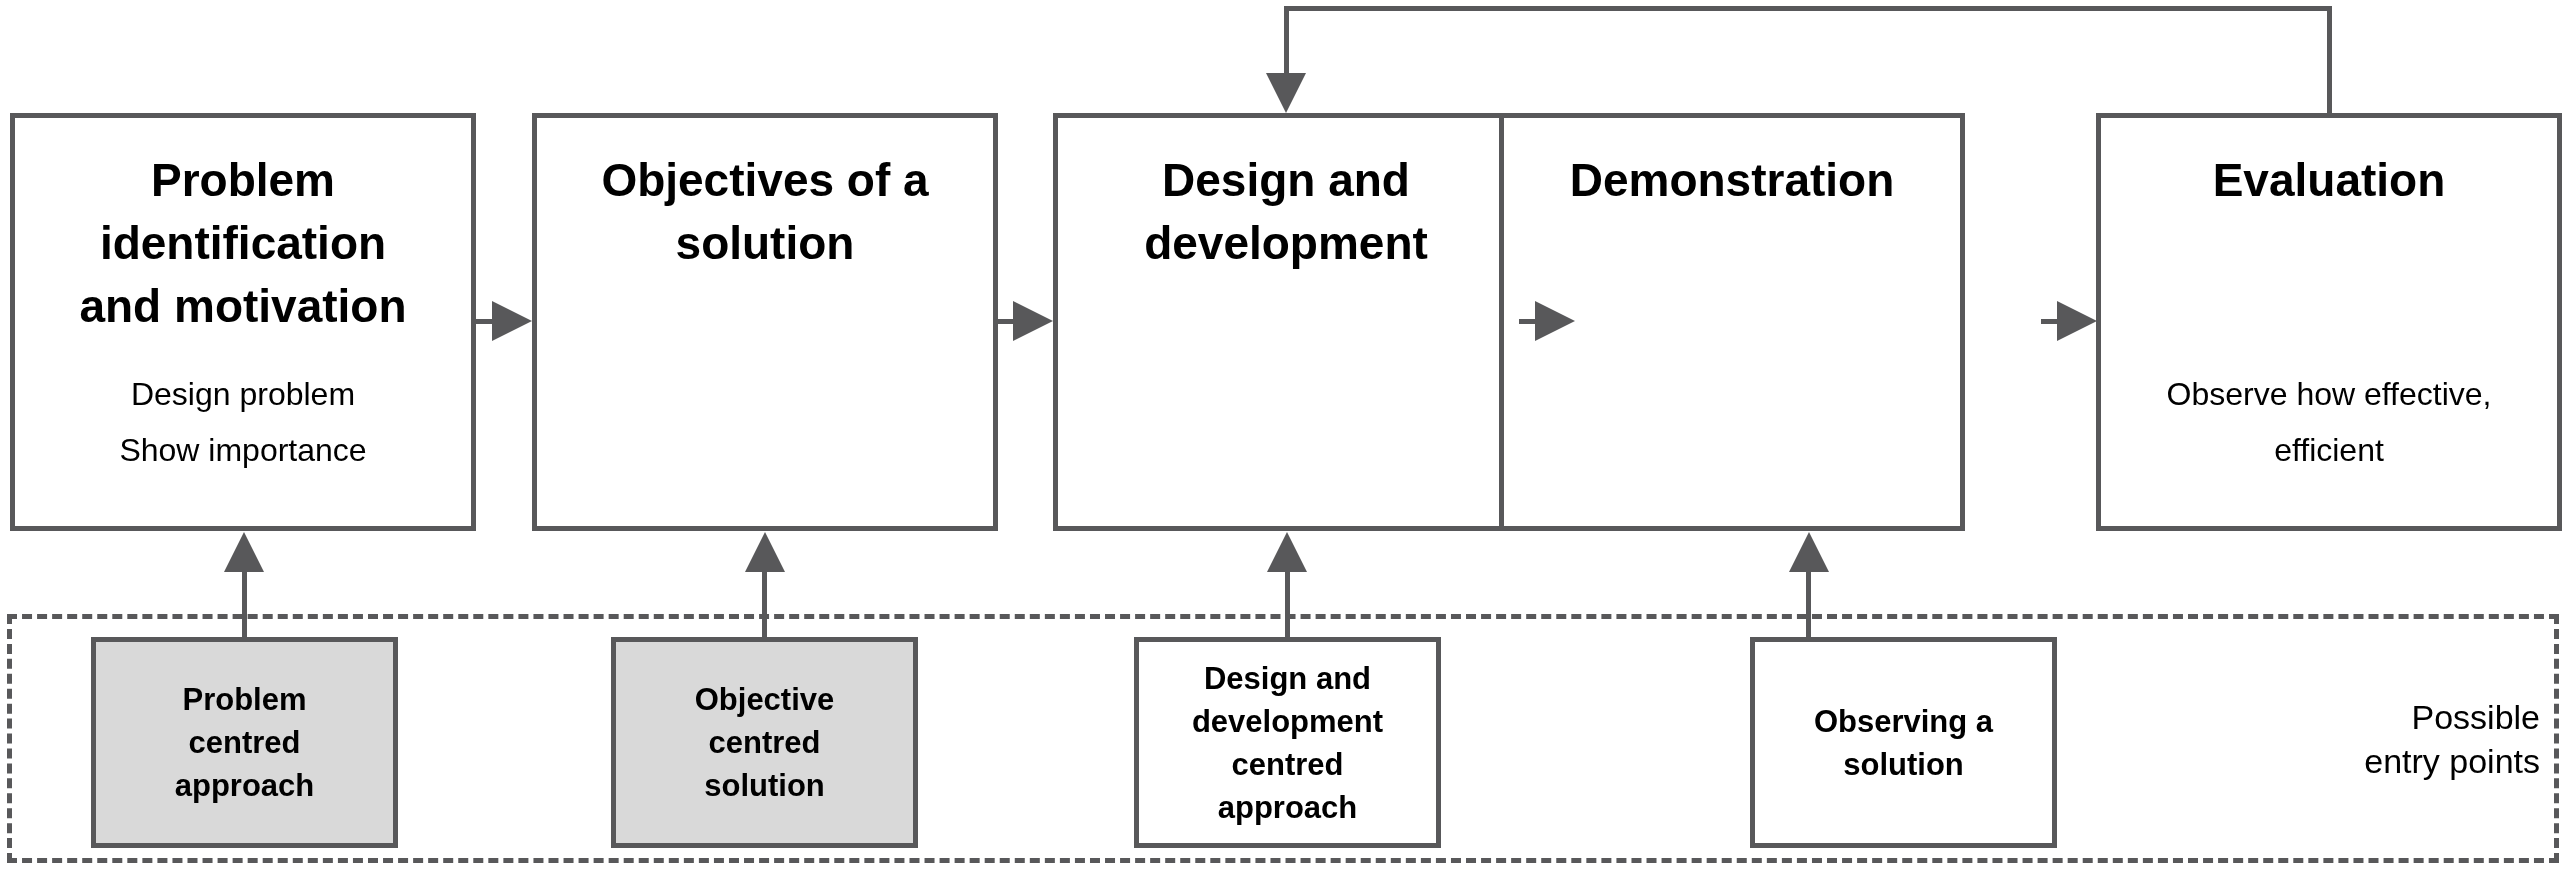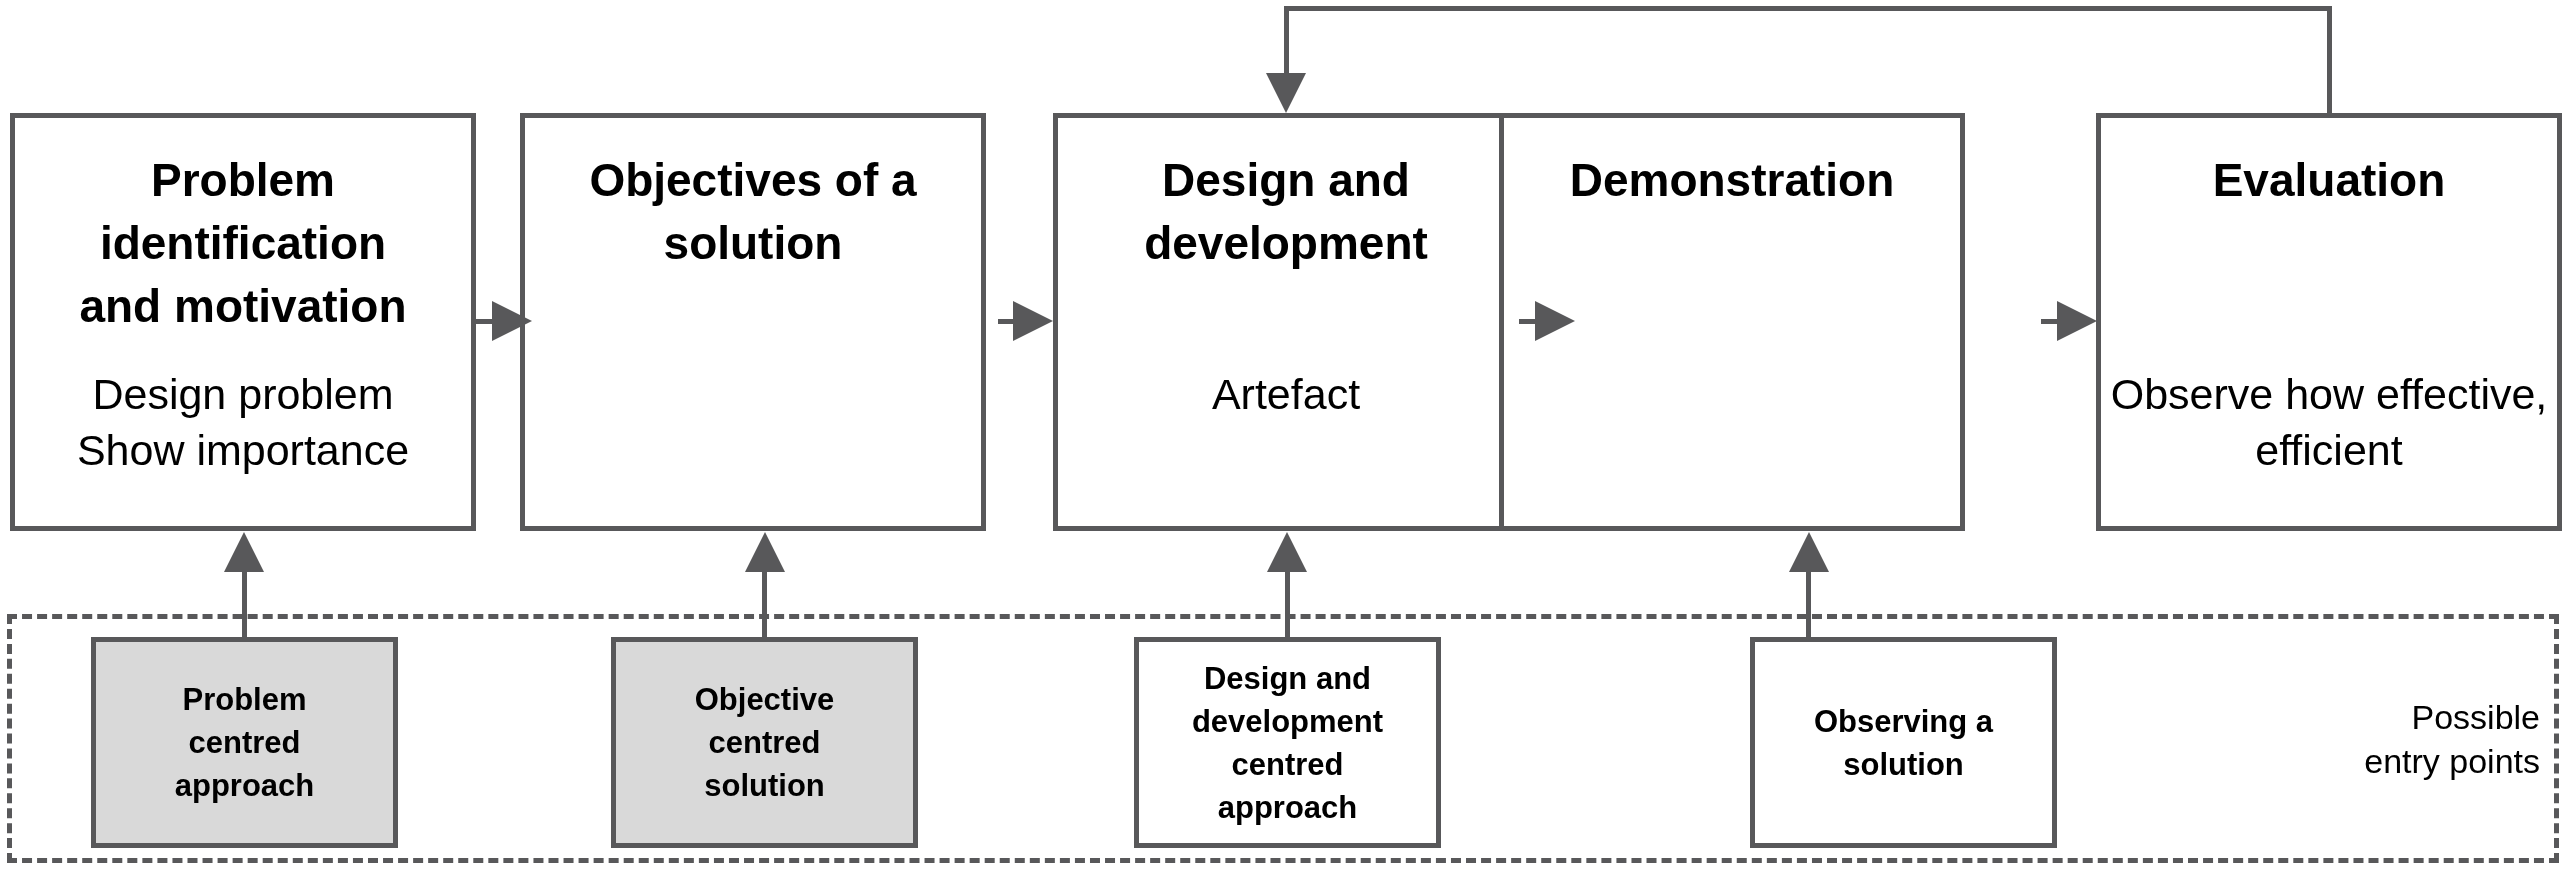--- a/index.html
+++ b/index.html
@@ -19,21 +19,21 @@
   }
   .stage .title{
     position:absolute;left:0;right:0;top:31px;
     text-align:center;font-weight:bold;
     font-size:46px;line-height:63px;
     white-space:pre-line;
   }
   .stage .desc{
     position:absolute;left:-5px;right:-5px;top:248px;
     text-align:center;font-weight:normal;
-    font-size:43px;line-height:56px;
+    font-size:32px;line-height:56px;
     white-space:pre-line;
   }
   
   .arrow-tail-h{position:absolute;height:5px;width:18.5px;background:var(--line,#58585a);}
   .arrow-head-right{
     position:absolute;width:0;height:0;
     border-top:20.7px solid transparent;border-bottom:20.7px solid transparent;
     border-left:40px solid var(--line,#58585a);
   }
   
@@ -82,28 +82,27 @@
   <div class="fb-line-v-right"></div>
   <div class="arrow-head-down"></div>
 
   <div class="stage" style="left:10px">
     <div class="title">Problem
 identification
 and motivation</div>
     <div class="desc">Design problem
 Show importance</div>
   </div>
-  <div class="stage" style="left:520px">
+  <div class="stage" style="left:532px">
     <div class="title">Objectives of a
 solution</div>
   </div>
   <div class="stage" style="left:1053px">
     <div class="title">Design and
 development</div>
-    <div class="desc">Artefact</div>
   </div>
   <div class="stage" style="left:1499px">
     <div class="title">Demonstration</div>
   </div>
   <div class="stage" style="left:2096px">
     <div class="title">Evaluation</div>
     <div class="desc">Observe how effective,
 efficient</div>
   </div>
 

